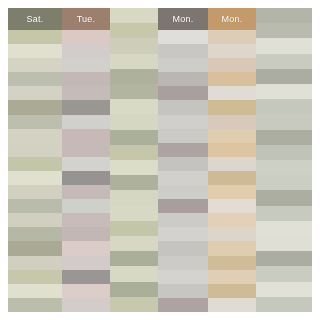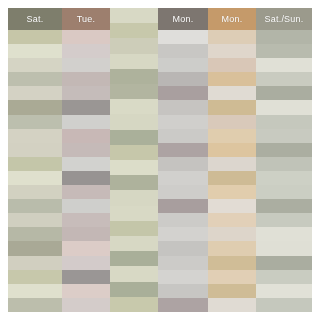--- a/index.html
+++ b/index.html
@@ -176,21 +176,20 @@
         <div class="swatch" title="#e2d0b8" style="background: rgb(226, 208, 184);"></div>
         <div class="swatch" title="#ddd5ca" style="background: rgb(221, 213, 202);"></div>
         <div class="swatch" title="#dfcdb0" style="background: rgb(223, 205, 176);"></div>
         <div class="swatch" title="#d0bd97" style="background: rgb(208, 189, 151);"></div>
         <div class="swatch" title="#e1cfb5" style="background: rgb(225, 207, 181);"></div>
         <div class="swatch" title="#cfbc96" style="background: rgb(207, 188, 150);"></div>
         <div class="swatch" title="#e0dbd3" style="background: rgb(224, 219, 211);"></div>
       </div>
     </div>
     <div class="day-column" style="flex: 0 0 18.4211%;">
-      <div class="day-header" style="background: rgb(155, 154, 140);">Sat./Sun.</div>
       <div class="swatch-stack">
         <div class="swatch" title="#b2b5a8" style="background: rgb(178, 181, 168);"></div>
         <div class="swatch" title="#b8bbae" style="background: rgb(184, 187, 174);"></div>
         <div class="swatch" title="#e0e0d6" style="background: rgb(224, 224, 214);"></div>
         <div class="swatch" title="#c9cbc0" style="background: rgb(201, 203, 192);"></div>
         <div class="swatch" title="#aaada0" style="background: rgb(170, 173, 160);"></div>
         <div class="swatch" title="#e0e0d6" style="background: rgb(224, 224, 214);"></div>
         <div class="swatch" title="#c5c8bd" style="background: rgb(197, 200, 189);"></div>
         <div class="swatch" title="#c8cac0" style="background: rgb(200, 202, 192);"></div>
         <div class="swatch" title="#abaea1" style="background: rgb(171, 174, 161);"></div>

